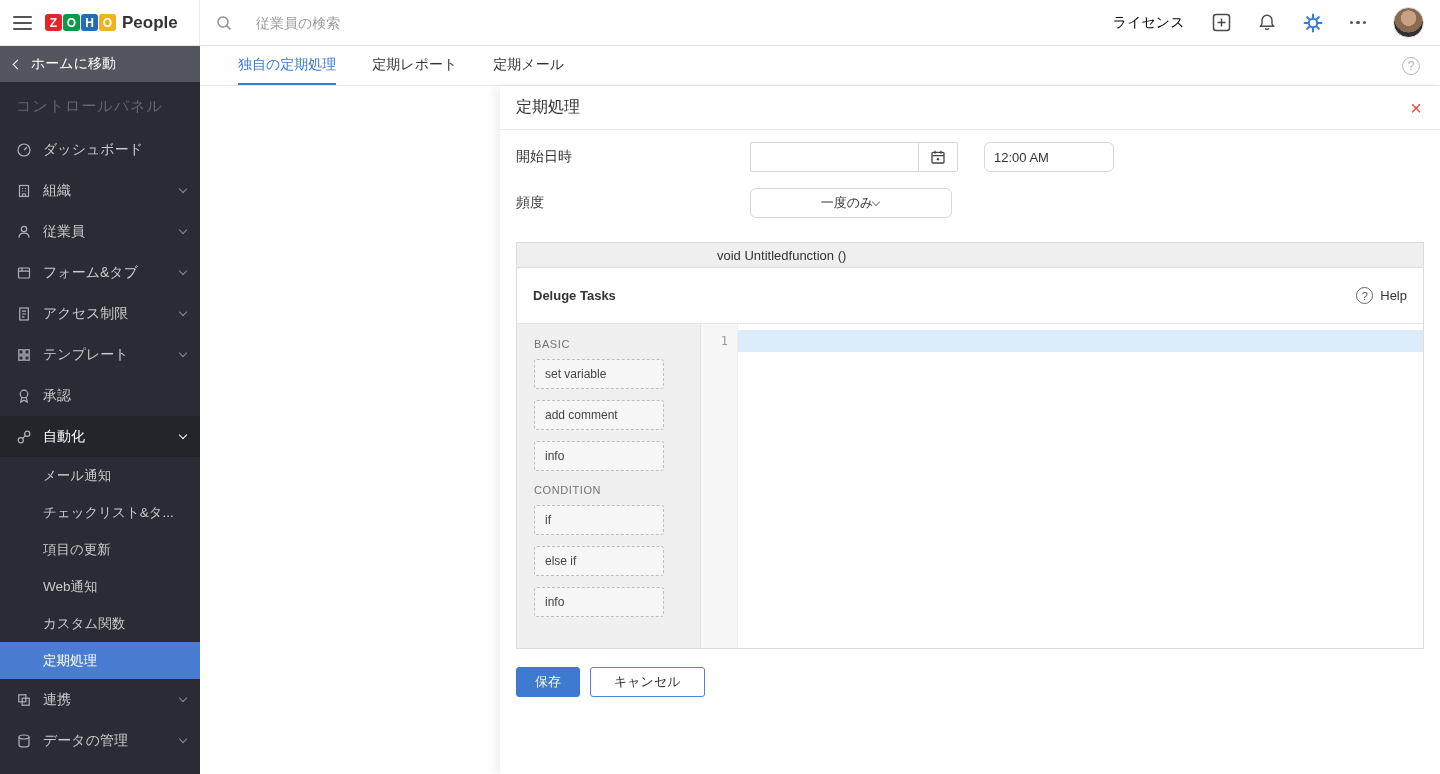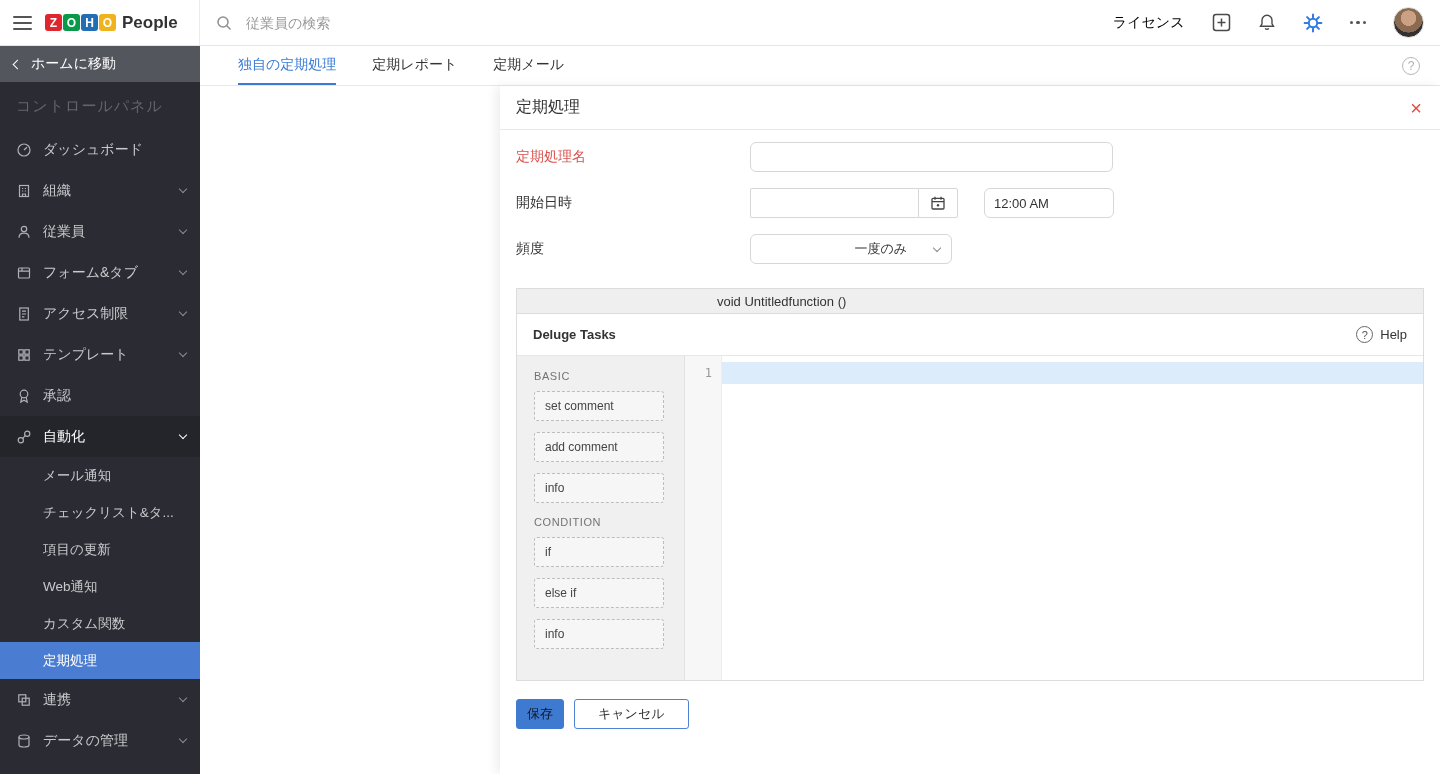--- a/index.html
+++ b/index.html
@@ -13,21 +13,21 @@
   .brand { width:200px; height:100%; display:flex; align-items:center; padding-left:13px;
     border-right:1px solid #ebebeb; flex:0 0 auto; }
   .hamburger { width:19px; display:flex; flex-direction:column; gap:4px; cursor:pointer; margin-right:13px; }
   .hamburger span { display:block; height:2px; background:#555; border-radius:1px; }
   .logo { display:flex; align-items:center; gap:1px; }
   .logo .tile { width:17px; height:17px; border-radius:3px; color:#fff; font-size:12px; font-weight:bold;
     display:flex; align-items:center; justify-content:center; }
   .logo .t0 { background:#e0262c; } .logo .t1 { background:#089949; }
   .logo .t2 { background:#226db4; } .logo .t3 { background:#f0b21d; }
   .logo .product { font-size:17px; font-weight:bold; color:#333; margin-left:5px; }
-  .searchwrap { flex:1; display:flex; align-items:center; padding-left:16px; gap:14px; }
+  .searchwrap { flex:1; display:flex; align-items:center; padding-left:16px; gap:24px; }
   .searchwrap input { border:none; outline:none; font-size:14px; color:#333; width:420px;
     font-family:"Liberation Sans",sans-serif; }
   .searchwrap input::placeholder { color:#9a9a9a; }
   .topright { display:flex; align-items:center; gap:27px; padding-right:16px; }
   .license { color:#000000; font-size:14px; text-decoration:none; cursor:pointer; }
   .icnbtn { display:flex; align-items:center; justify-content:center; cursor:pointer; }
   .dots { display:flex; gap:3px; }
   .dots i { width:3.5px; height:3.5px; border-radius:50%; background:#555; }
   .avatar { width:31px; height:31px; border-radius:50%; overflow:hidden; cursor:pointer;
     background:radial-gradient(circle at 50% 35%, #caa183 0 32%, #8a6a50 33% 60%, #33302f 61% 100%);
@@ -80,55 +80,55 @@
   .frow { display:flex; align-items:center; margin-bottom:16px; }
   .frow .flabel { width:234px; font-size:14px; color:#333; flex:0 0 auto; }
   .flabel.required { color:#d9534f; }
   .ctl { height:30px; border:1px solid #d7d7d7; border-radius:6px; background:#fff;
     font-size:13px; color:#333; padding:0 9px; font-family:"Liberation Sans",sans-serif; outline:none; }
   .name-input { width:363px; }
   .date-input { width:168px; border-right:none; border-radius:2px 0 0 2px; }
   .calbtn { width:40px; height:30px; border:1px solid #d7d7d7; background:#fff; display:flex;
     align-items:center; justify-content:center; cursor:pointer; border-radius:0 2px 2px 0; }
   .time-input { width:130px; margin-left:26px; }
-  .selectbox { display:flex; align-items:center; justify-content:flex-end; cursor:pointer;gap:27px; }
+  .selectbox { display:flex; align-items:center; justify-content:center; cursor:pointer; }
   .selectbox .chev { color:#8a8a8a; margin-right:2px; }
   .freq-select { width:202px; }
   .tz-select { width:363px; }
 
   
   .fnblock { margin:24px 16px 0 16px; width:908px; border:1px solid #dcdcdc; }
   .fn-sig { height:25px; background:#efefef; border-bottom:1px solid #dcdcdc; display:flex;
     align-items:center; padding-left:200px; font-size:13px; color:#333; }
-  .fn-tasks { height:42px; display:flex; align-items:center; padding:0 16px;
+  .fn-tasks { height:56px; display:flex; align-items:center; padding:0 16px;
     border-bottom:1px solid #e6e6e6; background:#fff; }
   .fn-tasks .ttitle { font-size:13px; font-weight:bold; color:#333; }
   .fn-help { margin-left:auto; display:flex; align-items:center; gap:7px; cursor:pointer; }
   .fn-help .qcircle { width:17px; height:17px; border-radius:50%; border:1.4px solid #666;
     color:#555; font-size:11px; display:flex; align-items:center; justify-content:center; }
   .fn-help .htext { font-size:13px; color:#333; }
   .fn-body { display:flex; height:324px; }
-  .palette { width:168px; background:#f0f0f0; border-right:1px solid #e2e2e2; padding-top:14px; overflow:hidden; }
+  .palette { width:184px; background:#f0f0f0; border-right:1px solid #e2e2e2; padding-top:14px; overflow:hidden; }
   .pal-group { font-size:11px; color:#737373; letter-spacing:0.6px; margin:0 0 9px 17px; }
   .pal-group.second { margin-top:13px; }
   .pal-btn { width:130px; height:30px; border:1px dashed #bdbdbd; border-radius:3px; background:#f6f6f6;
     margin:0 0 11px 17px; font-size:12px; color:#444; display:flex; align-items:center;
     padding-left:10px; cursor:grab; }
   .gutter { width:37px; background:#f7f7f7; border-right:1px solid #ededed; color:#999;
     font-family:"DejaVu Sans Mono",monospace; font-size:12px; text-align:right;
     padding:6px 9px 0 0; }
   .gutter .lno { line-height:22px; }
   .codearea { flex:1; background:#fff; padding-top:6px; cursor:text; }
   .activeline { height:22px; background:#ddecfa; }
 
   
   .modal-foot { display:flex; gap:10px; padding:18px 16px; }
   .btn { height:30px; border-radius:3px; font-size:13px; cursor:pointer; display:flex;
     align-items:center; justify-content:center; font-family:"Liberation Sans",sans-serif; }
-  .btn.save { background:#3f7ad1; color:#0f172a; border:1px solid #3f7ad1; padding:0 10px; }
+  .btn.save { background:#3f7ad1; color:#fef9c3; border:1px solid #3f7ad1; padding:0 18px; }
   .btn.cancel { background:#fff; color:#333; border:1px solid #4f83d4; padding:0 23px; }
 </style>
 </head>
 <body>
 
 <div class="screen">
 
   <header class="topbar">
     <div class="brand">
       <div class="hamburger">
@@ -319,24 +319,20 @@
 
 
   <section class="modal">
     <div class="modal-head">
       <span class="modal-title">定期処理</span>
       <span class="closex">×</span>
     </div>
 
     <div class="formarea">
       <div class="frow">
-        <span class="flabel required">定期処理名</span>
-        <input class="ctl name-input" type="text" value="" style="">
-      </div>
-      <div class="frow">
         <span class="flabel">開始日時</span>
         <input class="ctl date-input" type="text" value="" style="">
         <span class="calbtn">
           <svg width="16" height="16" viewBox="0 0 16 16">
               <rect x="2" y="3.3" width="12" height="10.7" rx="1" fill="none" stroke="#444" stroke-width="1.3"></rect>
               <path d="M5 1.8v3M11 1.8v3M2 6.6h12" fill="none" stroke="#444" stroke-width="1.3"></path>
               <circle cx="8" cy="10.3" r="1.2" fill="#444"></circle>
             </svg>
         </span>
         <input class="ctl time-input" type="text" value="12:00 AM" style="">
@@ -355,21 +351,21 @@
       <div class="fn-tasks">
         <span class="ttitle">Deluge Tasks</span>
         <span class="fn-help">
           <span class="qcircle">?</span>
           <span class="htext">Help</span>
         </span>
       </div>
       <div class="fn-body">
         <div class="palette">
           <div class="pal-group">BASIC</div>
-          <div class="pal-btn">set comment</div>
+          <div class="pal-btn">set variable</div>
           <div class="pal-btn">add comment</div>
           <div class="pal-btn">info</div>
           <div class="pal-group second">CONDITION</div>
           <div class="pal-btn">if</div>
           <div class="pal-btn">else if</div>
           <div class="pal-btn">info</div>
         </div>
         <div class="gutter">
           <div class="lno">1</div>
         </div>

